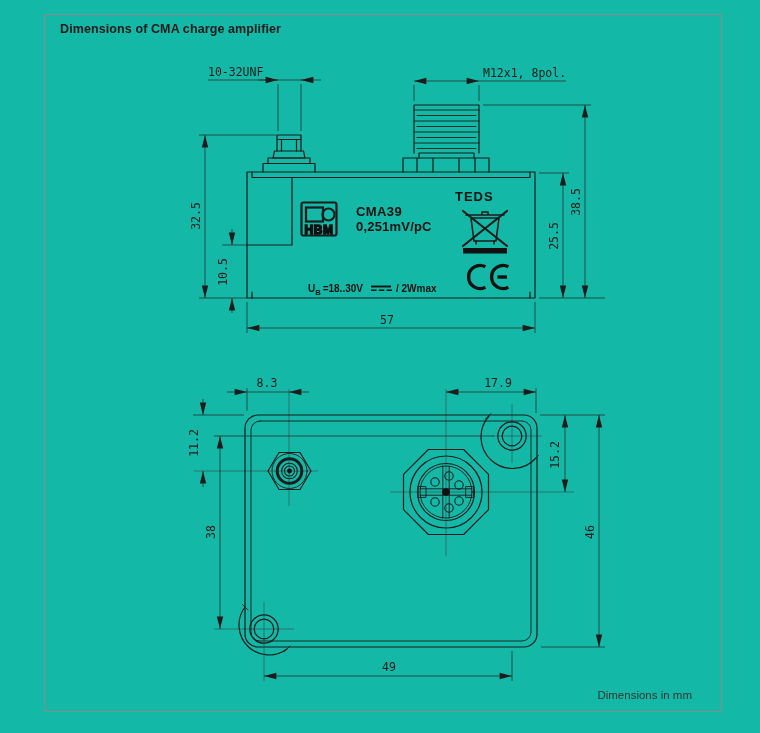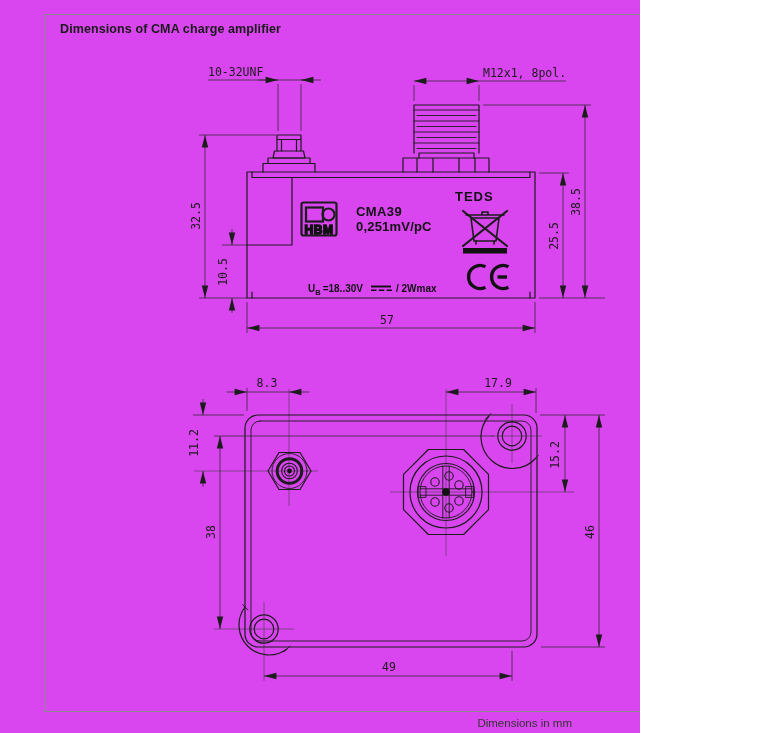--- a/index.html
+++ b/index.html
@@ -1,19 +1,19 @@
 <!DOCTYPE html>
 <html><head>
 <meta charset="utf-8">
 <style>
   html,body{margin:0;padding:0;background:#ffffff;}
-  .page{position:relative;width:640px;height:733px;background:#d946ef;font-family:"Liberation Sans",sans-serif;overflow:hidden;}
+  .page{position:relative;width:760px;height:733px;background:#14b8a6;font-family:"Liberation Sans",sans-serif;overflow:hidden;}
   .frame{position:absolute;left:44px;top:14px;width:676px;height:696px;border:1.5px solid #8a8a8a;}
   .title{position:absolute;left:60px;top:22px;font-size:12.5px;font-weight:bold;color:#1a1a1a;letter-spacing:.1px;}
-  .footer{position:absolute;right:68px;top:689px;font-size:11.5px;color:#333;margin-top:28px;}
+  .footer{position:absolute;right:68px;top:689px;font-size:11.5px;color:#333;}
   svg{position:absolute;left:0;top:0;}
   .obj{stroke:#1c1c1c;stroke-width:1.2;fill:none;stroke-linecap:round;stroke-linejoin:round;}
   .obj2{stroke:#1c1c1c;stroke-width:2.2;fill:none;}
   .dim{stroke:#2a2a2a;stroke-width:.75;fill:none;}
   .cl{stroke:#3a3a3a;stroke-width:.55;fill:none;}
   .dtxt{font-family:"DejaVu Sans Mono",monospace;font-size:11.5px;fill:#1c1c1c;}
   .mark{font-family:"Liberation Sans",sans-serif;font-weight:bold;fill:#111;}
 </style>
 </head>
 <body>

